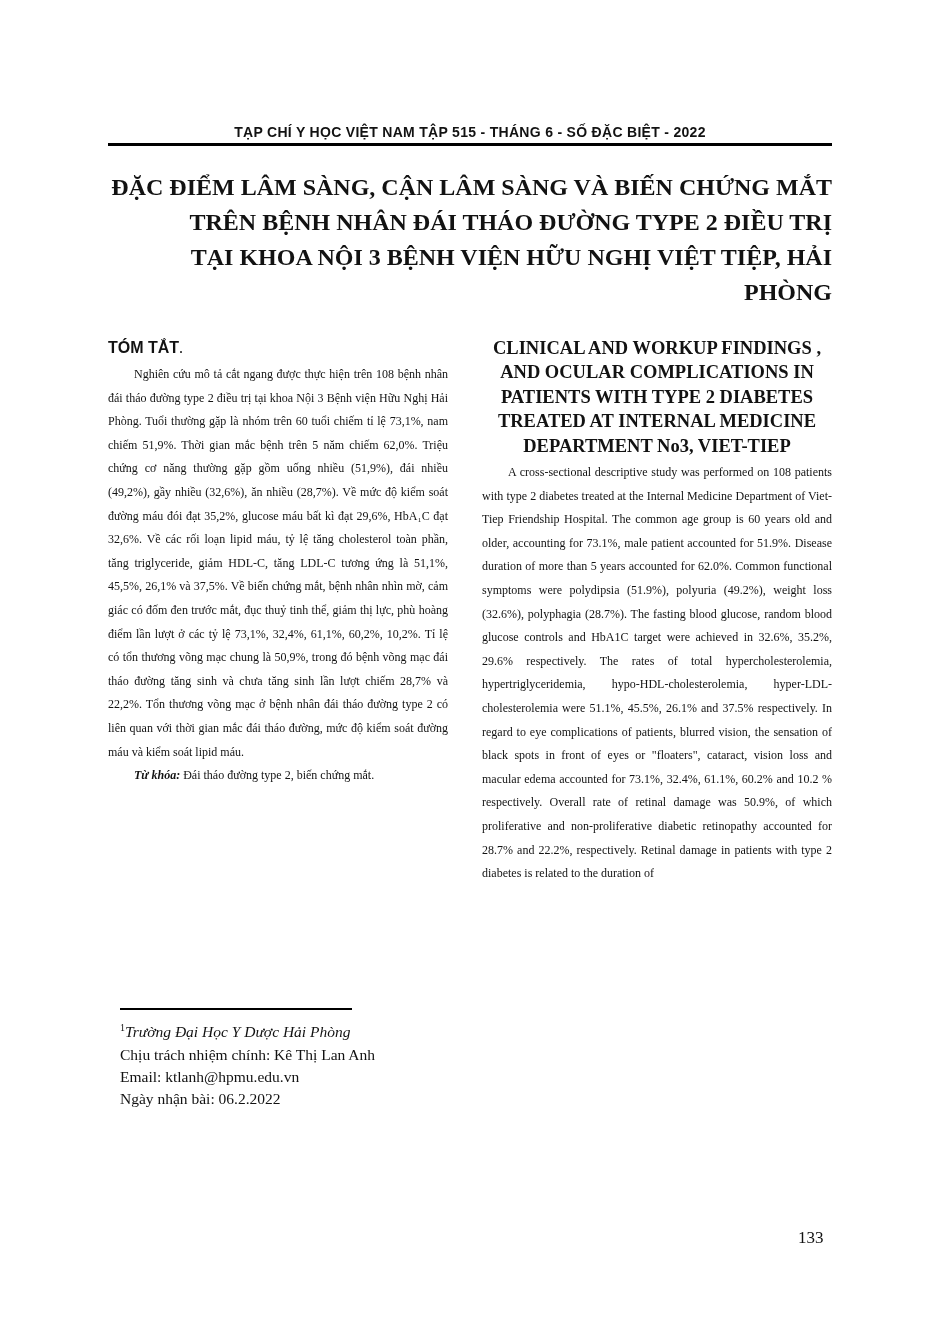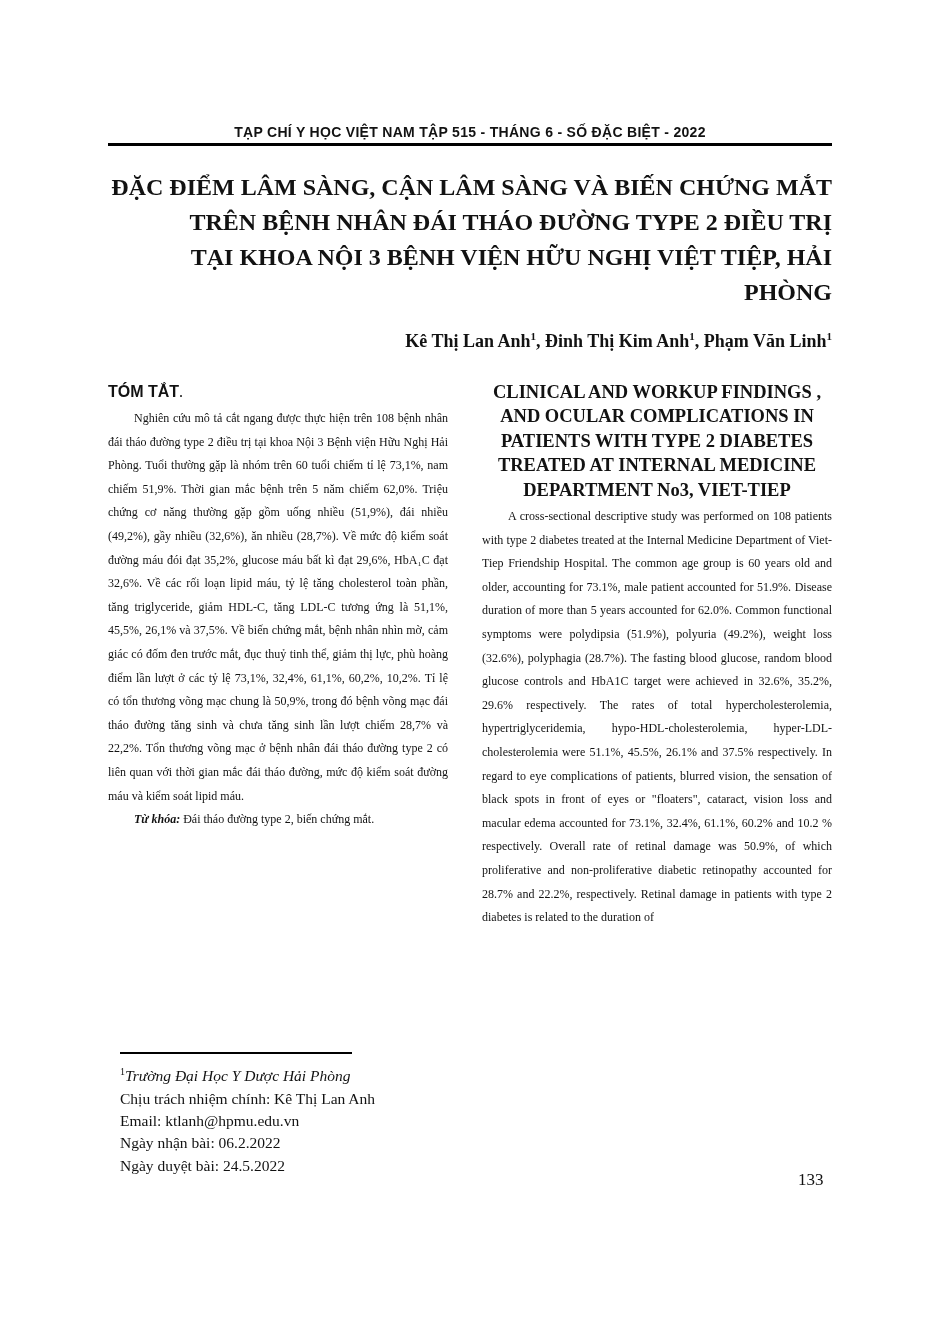--- a/index.html
+++ b/index.html
@@ -81,57 +81,54 @@
   }
   .footnote-rule {
     width:232px; height:0;
     border-top:2.5px solid #000;
     margin-bottom:7px;
   }
   .fn-affiliation { font-style:italic; }
   .fn-affiliation sup { font-size:10px; font-style:normal; }
   .page-number {
     position:absolute;
-    left:798px; top:1170px;
+    left:798px; top:1228px;
     font-size:17px;
   }
 </style>
 </head>
 <body>
 
 <div class="page">
   <div class="content">
 
     <div class="journal-header">TẠP CHÍ Y HỌC VIỆT NAM TẬP 515 - THÁNG 6 - SỐ ĐẶC BIỆT - 2022</div>
 
     <h1 class="article-title">
       <span class="title-line">ĐẶC ĐIỂM LÂM SÀNG, CẬN LÂM SÀNG VÀ BIẾN CHỨNG MẮT</span>
       <span class="title-line">TRÊN BỆNH NHÂN ĐÁI THÁO ĐƯỜNG TYPE 2 ĐIỀU TRỊ</span>
       <span class="title-line">TẠI KHOA NỘI 3 BỆNH VIỆN HỮU NGHỊ VIỆT TIỆP, HẢI PHÒNG</span>
     </h1>
 
-    <div class="authors-line"><span>Kê Thị Lan Anh</span><sup>1</sup><span>, </span><span>Đinh Thị Kim Anh</span><sup>1</sup><span>, </span><span>Phạm Văn Linh</span><sup>1</sup>
-    </div>
 
     <div class="columns">
 
       <section class="col-left">
         <h2 class="col-heading"><span>TÓM TẮT</span><span class="heading-dot">.</span></h2>
 
         <p class="body-par">Nghiên cứu mô tả cắt ngang được thực hiện trên 108 bệnh nhân đái tháo đường type 2 điều trị tại khoa Nội 3 Bệnh viện Hữu Nghị Hải Phòng. Tuổi thường gặp là nhóm trên 60 tuổi chiếm tỉ lệ 73,1%, nam chiếm 51,9%. Thời gian mắc bệnh trên 5 năm chiếm 62,0%. Triệu chứng cơ năng thường gặp gồm uống nhiều (51,9%), đái nhiều (49,2%), gầy nhiều (32,6%), ăn nhiều (28,7%). Về mức độ kiểm soát đường máu đói đạt 35,2%, glucose máu bất kì đạt 29,6%, HbA₁C đạt 32,6%. Về các rối loạn lipid máu, tỷ lệ tăng cholesterol toàn phần, tăng triglyceride, giảm HDL-C, tăng LDL-C tương ứng là 51,1%, 45,5%, 26,1% và 37,5%. Về biến chứng mắt, bệnh nhân nhìn mờ, cảm giác có đốm đen trước mắt, đục thuỷ tinh thể, giảm thị lực, phù hoàng điểm lần lượt ở các tỷ lệ 73,1%, 32,4%, 61,1%, 60,2%, 10,2%. Tỉ lệ có tổn thương võng mạc chung là 50,9%, trong đó bệnh võng mạc đái tháo đường tăng sinh và chưa tăng sinh lần lượt chiếm 28,7% và 22,2%. Tổn thương võng mạc ở bệnh nhân đái tháo đường type 2 có liên quan với thời gian mắc đái tháo đường, mức độ kiểm soát đường máu và kiểm soát lipid máu.</p>
 
         <p class="body-par keywords-par"><span class="kw-label">Từ khóa:</span><span> Đái tháo đường type 2, biến chứng mắt.</span></p>
 
         <div class="footnote">
           <div class="footnote-rule"></div>
           <div class="fn-affiliation"><sup>1</sup><span>Trường Đại Học Y Dược Hải Phòng</span></div>
           <div class="fn-line">Chịu trách nhiệm chính: Kê Thị Lan Anh</div>
           <div class="fn-line">Email: ktlanh@hpmu.edu.vn</div>
           <div class="fn-line">Ngày nhận bài: 06.2.2022</div>
-          <div class="fn-line">Ngày duyệt bài: 24.5.2022</div>
         </div>
       </section>
 
       <section class="col-right">
 
         <div class="en-title">
           <span class="en-title-line">CLINICAL AND WORKUP FINDINGS ,</span>
           <span class="en-title-line">AND OCULAR COMPLICATIONS IN</span>
           <span class="en-title-line">PATIENTS WITH TYPE 2 DIABETES</span>
           <span class="en-title-line">TREATED AT INTERNAL MEDICINE</span>

